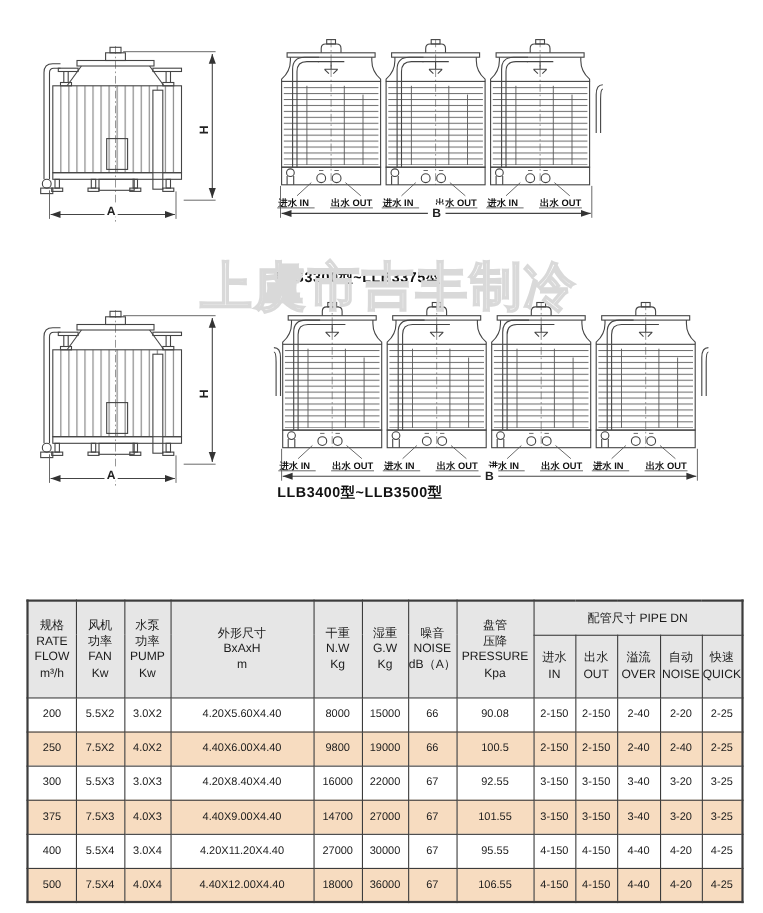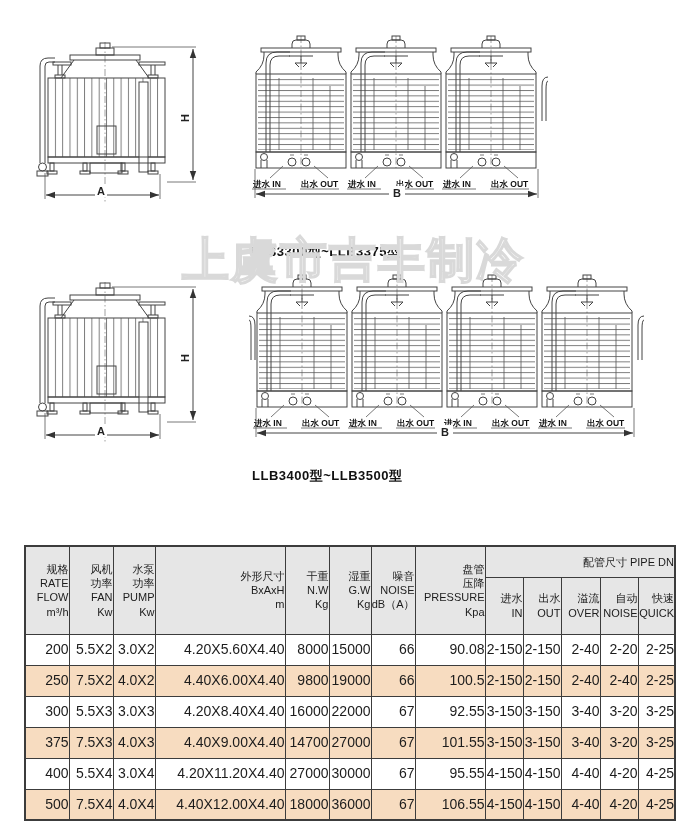--- a/index.html
+++ b/index.html
@@ -8,37 +8,37 @@
     font-family:"Liberation Sans",sans-serif;overflow:hidden;color:var(--text,#1c1c1c);
   }
   svg{position:absolute;overflow:visible;}
   .ln{stroke:#444;fill:none;stroke-width:1;}
   .thin{stroke:#555;fill:none;stroke-width:.8;}
   .cl{stroke:#888;fill:none;stroke-width:.8;stroke-dasharray:7 2.5 1.5 2.5;}
   .dim{font-size:11px;font-weight:bold;fill:#222;font-family:"Liberation Sans",sans-serif;}
   .dlabel{font-size:8.5px;font-weight:bold;fill:#111;font-family:"Liberation Sans",sans-serif;}
   .caption{position:absolute;font-size:13px;font-weight:bold;color:#111;letter-spacing:.5px;}
   #caption1{left:250px;top:216px;margin-top:27px;}
-  #caption2{left:252px;top:467px;}
+  #caption2{left:252px;top:439px;}
   .watermark{
     position:absolute;left:182px;top:236px;z-index:6;
     font-size:47px;font-weight:bold;letter-spacing:2px;line-height:1;
     color:transparent;-webkit-text-stroke:1.5px var(--watermark,#dcdcdc);
   }
   .spec-table{
     position:absolute;left:24px;top:545px;width:650px;
     border-collapse:collapse;table-layout:fixed;
-    border:2px solid #3c3c3c;font-size:11px;text-align:right;
+    border:2px solid #3c3c3c;font-size:11px;text-align:center;
   }
   .spec-table th,.spec-table td{
     border:1px solid #3c3c3c;padding:0;vertical-align:middle;
     white-space:pre-line;line-height:1.3;font-weight:normal;color:var(--text,#1c1c1c);
   }
   .spec-table th{background:var(--header-bg,#e6e6e6);}
-  tr.h1{height:31px;} tr.h2{height:57px;} tr.data{height:31px;font-size:14px;}
+  tr.h1{height:31px;} tr.h2{height:57px;} tr.data{height:31px;font-size:10px;}
   tr.hl td{background:var(--row-highlight,#f7dcc0);}
 </style>
 </head>
 <body>
 
 <svg width="0" height="0" style="position:absolute" aria-hidden="true">
   <defs>
     <pattern id="vlines" width="7.3" height="8" patternUnits="userSpaceOnUse">
       <path d="M0.5,0 V8" stroke="#555" stroke-width="0.8"></path>
     </pattern>

